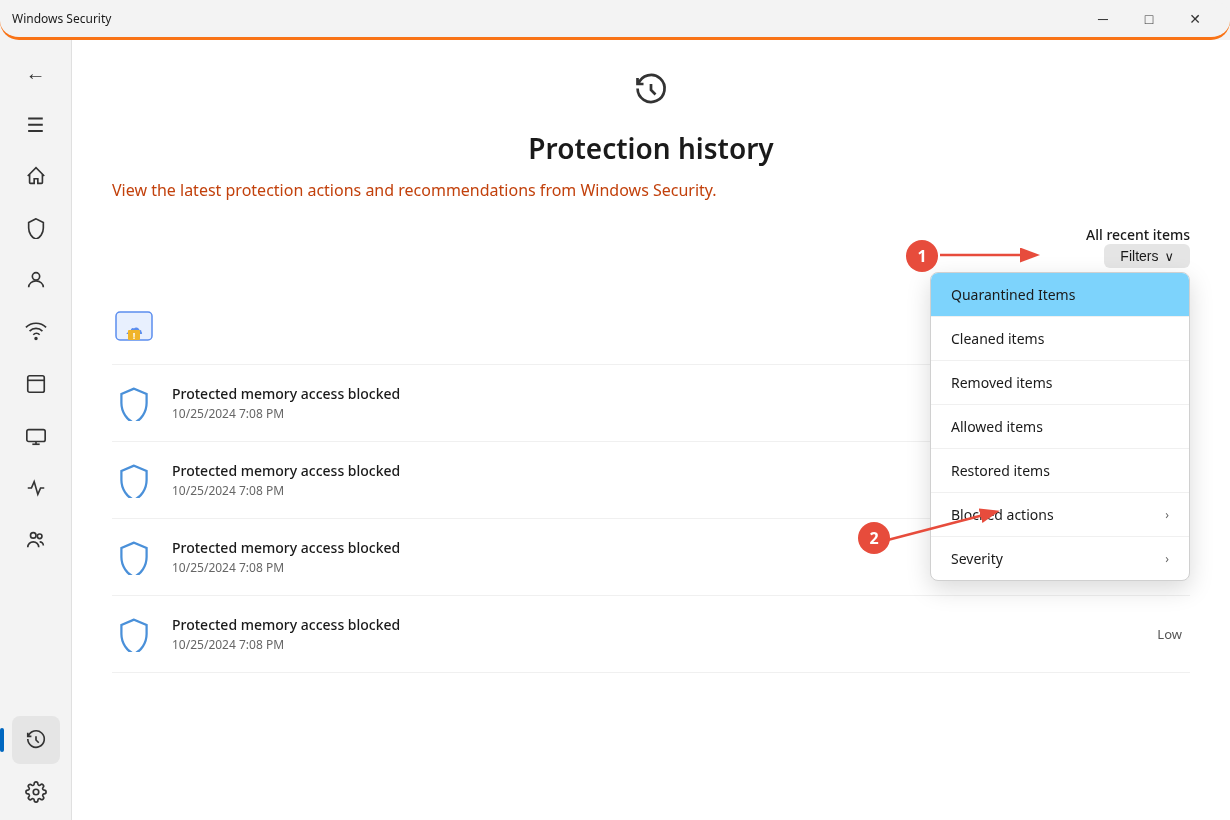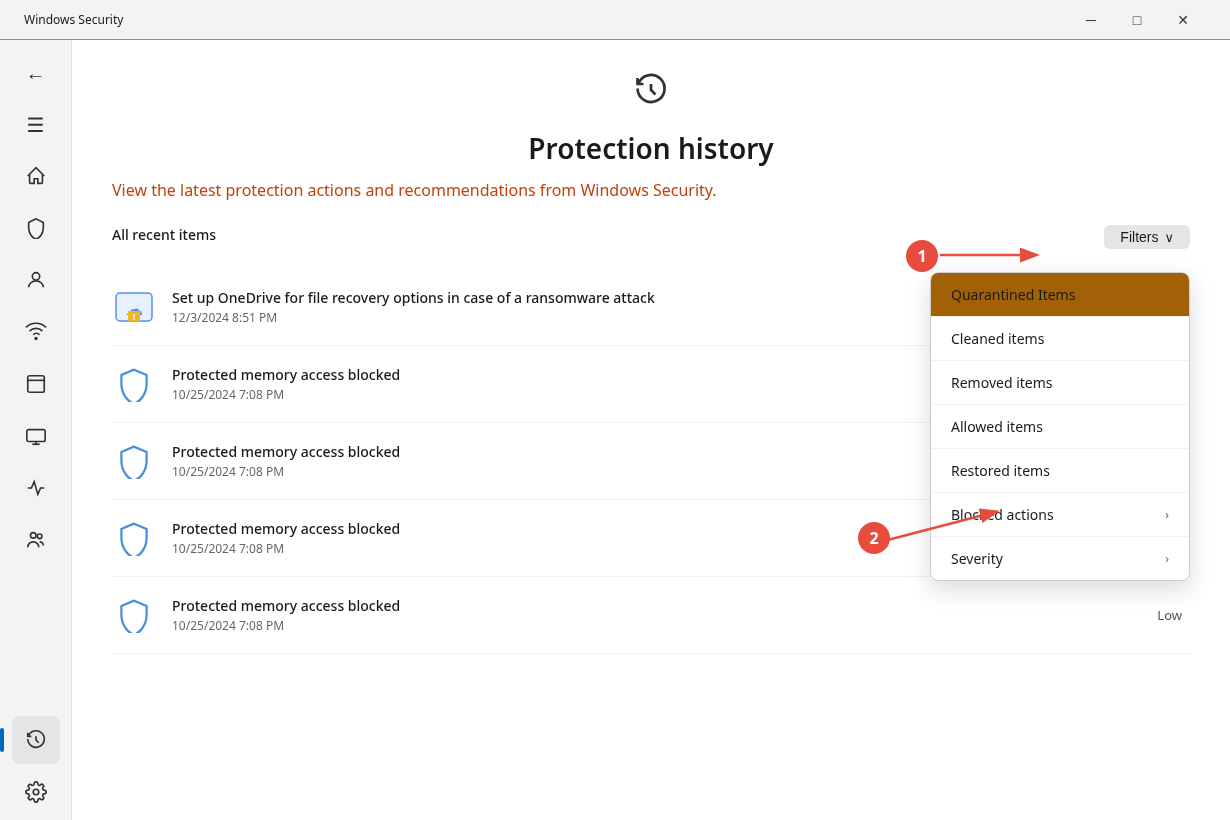--- a/index.html
+++ b/index.html
@@ -12,23 +12,24 @@
       display: flex;
       flex-direction: column;
     }
 
     
     .titlebar {
       background: #f3f3f3;
       height: 40px;
       display: flex;
       align-items: center;
-      padding: 0 24px;
-      border-bottom: 1px solid #f97316;
+      padding: 0 12px;
+      border-bottom: 3px solid #f97316;
       flex-shrink: 0;
+      border-radius: 19px;
     }
     .titlebar-title {
       font-size: 12px;
       color: #1a1a1a;
       flex: 1;
     }
     .titlebar-controls {
       display: flex;
       gap: 0;
     }
@@ -119,23 +120,24 @@
     }
     .page-description {
       font-size: 16px;
       color: #c2410c;
       margin-bottom: 24px;
     }
 
     
     .filters-row {
       display: flex;
-      align-items: flex-start;
+      align-items: flex-end;
       justify-content: space-between;
       margin-bottom: 20px;
+      flex-direction: column;
     }
     .filters-label {
       font-size: 14px;
       color: #1a1a1a;
       font-weight: 500;
     }
     .filters-btn {
       display: flex;
       align-items: center;
       gap: 6px;
@@ -212,21 +214,21 @@
       display: flex;
       align-items: center;
       justify-content: space-between;
       padding: 12px 20px;
       font-size: 14px;
       color: #1a1a1a;
       cursor: pointer;
       border-bottom: 1px solid #f0f0f0;
     }
     .dropdown-item:last-child { border-bottom: none; }
-    .dropdown-item.highlighted { background: #a16207; }
+    .dropdown-item.highlighted { background: #7dd3fc; }
     .dropdown-chevron { font-size: 12px; color: #666; }
 
     
     .annotation-circle {
       position: absolute;
       width: 32px;
       height: 32px;
       background: #e74c3c;
       border-radius: 50%;
       display: flex;
@@ -356,24 +358,20 @@
 
       <div class="history-item">
         <div class="item-icon">
           <svg width="40" height="40" viewBox="0 0 40 40">
             <rect x="2" y="6" width="36" height="28" rx="4" fill="#e8f0fe" stroke="#5b8dee" stroke-width="1.5"></rect>
             <text x="20" y="28" text-anchor="middle" font-size="18" fill="#5b8dee">☁</text>
             <rect x="14" y="24" width="12" height="10" rx="1" fill="#f0b429"></rect>
             <text x="20" y="33" text-anchor="middle" font-size="9" fill="white" font-weight="bold">!</text>
           </svg>
         </div>
-        <div class="item-text">
-          <div class="item-title">Set up OneDrive for file recovery options in case of a ransomware attack</div>
-          <div class="item-date">12/3/2024 8:51 PM</div>
-        </div>
       </div>
 
       <div class="history-item">
         <div class="item-icon">
           <svg class="shield-icon-svg" viewBox="0 0 40 40">
             <path d="M20 4L6 10v10c0 10 6.3 19.3 14 22 7.7-2.7 14-12 14-22V10L20 4z" fill="none" stroke="#4a90d9" stroke-width="2.5"></path>
           </svg>
         </div>
         <div class="item-text">
           <div class="item-title">Protected memory access blocked</div>

